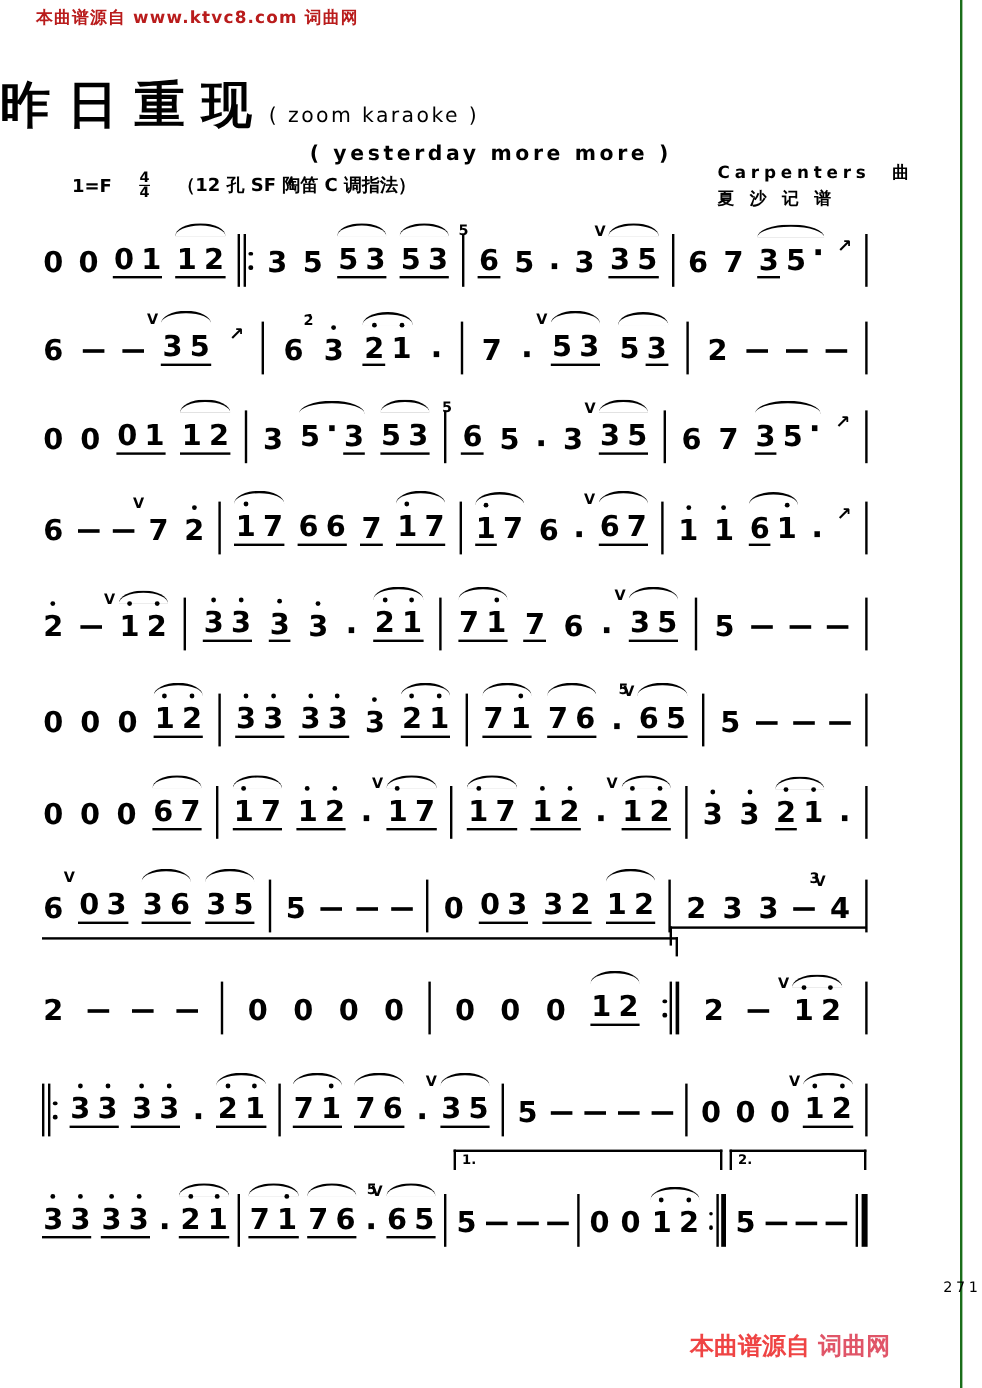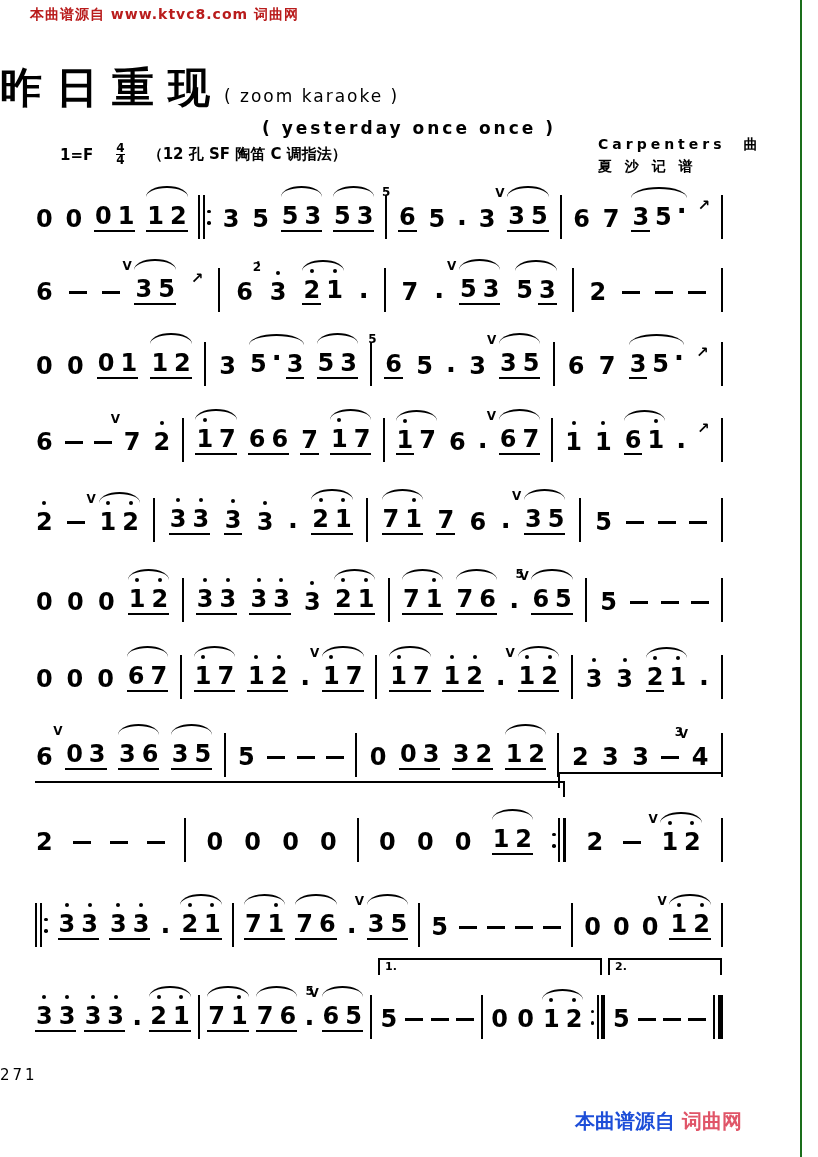--- a/index.html
+++ b/index.html
@@ -48,38 +48,38 @@
   .sect-line1{position:absolute;left:35px;top:781px;width:528px;height:14px;
               border-top:2px solid #000;border-right:2px solid #000;}
   .sect-line2{position:absolute;left:558px;top:772px;width:162px;height:14px;
               border-top:2px solid #000;border-left:2px solid #000;}
   .volta{position:absolute;top:958px;height:15px;border:2px solid #000;border-bottom:none;}
   .volta span{position:absolute;left:5px;top:0px;font-size:11px;font-weight:bold;}
   .volta1{left:378px;width:220px;}
   .volta2{left:608px;width:110px;}
 
   
-  .page-num{position:absolute;left:0;top:1066px;width:100%;text-align:left;
-            font-size:15px;letter-spacing:3px;}
+  .page-num{position:absolute;left:0;top:1066px;width:100%;text-align:right;
+            font-size:12px;letter-spacing:3px;}
   .footer-src{position:absolute;left:575px;top:1108px;font-size:20px;font-weight:bold;white-space:nowrap;}
-  .footer-src .green{color:#1d4ed8;}
+  .footer-src .green{color:#ef4444;}
   .footer-src .pink{color:#e05568;text-decoration:none;}
   .right-rule{position:absolute;left:800px;top:0;width:2px;height:1157px;background:#1a6e1a;}
 </style>
 </head>
 <body>
 
 <a class="wm-top">本曲谱源自 www.ktvc8.com 词曲网</a>
 
 <div class="right-rule"></div>
 
 <div class="title-row">
   <span class="title-main">昨日重现</span><span class="title-suffix">( zoom karaoke )</span>
 </div>
-<div class="subtitle">( yesterday  once  once )</div>
+<div class="subtitle">( yesterday  more  more )</div>
 
 <div class="credits">
   <div>Carpenters　曲</div>
   <div>夏 沙 记 谱</div>
 </div>
 
 <div class="keyline">
   <span>1=F</span>
   <span class="meter">
     <span class="num">4</span>

